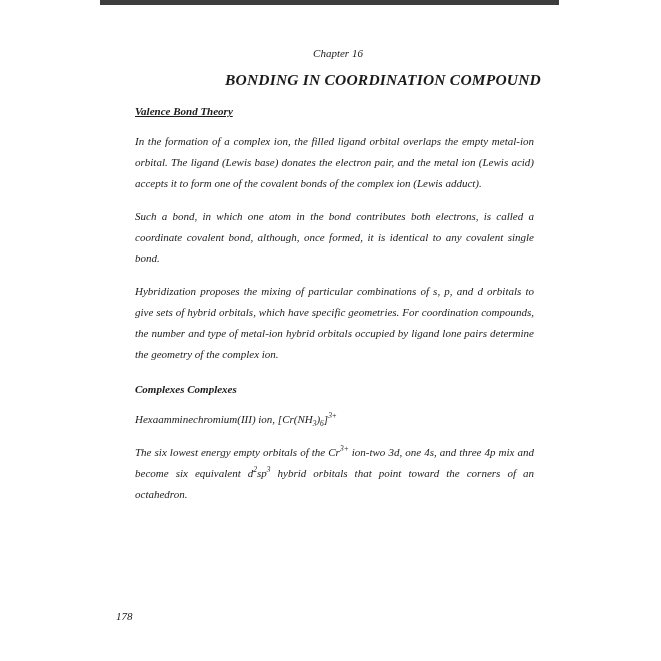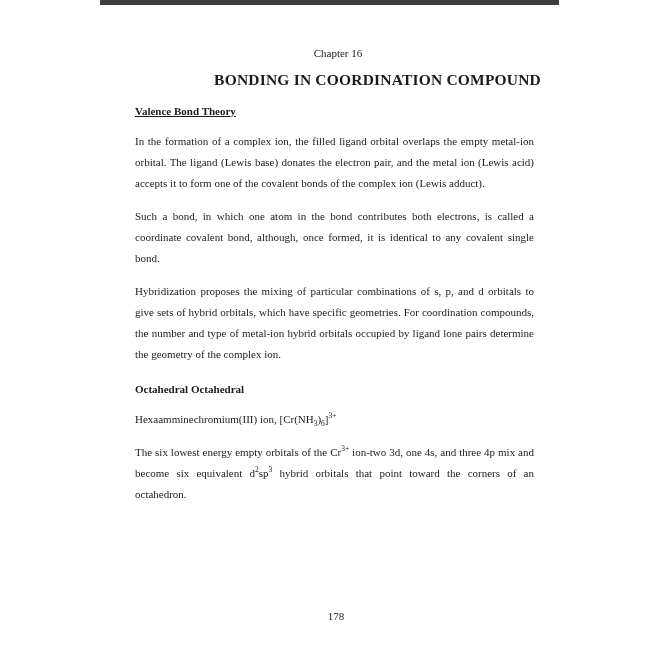--- a/index.html
+++ b/index.html
@@ -10,20 +10,21 @@
     height: 661px;
     overflow: hidden;
     font-family: "Liberation Serif", serif;
     color: #1b1b1b;
   }
   .viewport {
     position: relative;
     width: 661px;
     height: 661px;
     background: #ffffff;
+    font-style: italic;
   }
   .page-edge-bar {
     position: absolute;
     left: 100px;
     top: 0;
     width: 459px;
     height: 5px;
     background: #3d3d3d;
   }
   .page-sheet {
@@ -76,24 +77,24 @@
     margin-top: 16px;
   }
   sub, sup {
     font-size: 0.68em;
     line-height: 0;
   }
   sup { vertical-align: super; }
   sub { vertical-align: sub; }
   .page-number {
     position: absolute;
-    left: 6px;
+    left: 16px;
     top: 605px;  
     width: 460px;
-    text-align: center;
+    text-align: left;
     font-size: 11px;
   }
 </style>
 </head>
 <body>
 
 <div class="viewport">
 
   <div class="page-edge-bar"></div>
 
@@ -106,21 +107,21 @@
       <h1 class="doc-title">BONDING IN COORDINATION COMPOUND</h1>
 
       <h2 class="section-heading underlined">Valence Bond Theory</h2>
 
       <p class="body-para">In the formation of a complex ion, the filled ligand orbital overlaps the empty metal-ion orbital. The ligand (Lewis base) donates the electron pair, and the metal ion (Lewis acid) accepts it to form one of the covalent bonds of the complex ion (Lewis adduct).</p>
 
       <p class="body-para">Such a bond, in which one atom in the bond contributes both electrons, is called a coordinate covalent bond, although, once formed, it is identical to any covalent single bond.</p>
 
       <p class="body-para">Hybridization proposes the mixing of particular combinations of s, p, and d orbitals to give sets of hybrid orbitals, which have specific geometries. For coordination compounds, the number and type of metal-ion hybrid orbitals occupied by ligand lone pairs determine the geometry of the complex ion.</p>
 
-      <h2 class="section-heading heading-spacer">Octahedral Octahedral</h2>
+      <h2 class="section-heading heading-spacer">Complexes Complexes</h2>
 
       <p class="body-para no-justify">Hexaamminechromium(III) ion, [Cr(NH<sub>3</sub>)<sub>6</sub>]<sup>3+</sup></p>
 
       <p class="body-para">The six lowest energy empty orbitals of the Cr<sup>3+</sup> ion-two 3d, one 4s, and three 4p mix and become six equivalent d<sup>2</sup>sp<sup>3</sup> hybrid orbitals that point toward the corners of an octahedron.</p>
 
 
 
     </div>
 
     <div class="page-number">178</div>

